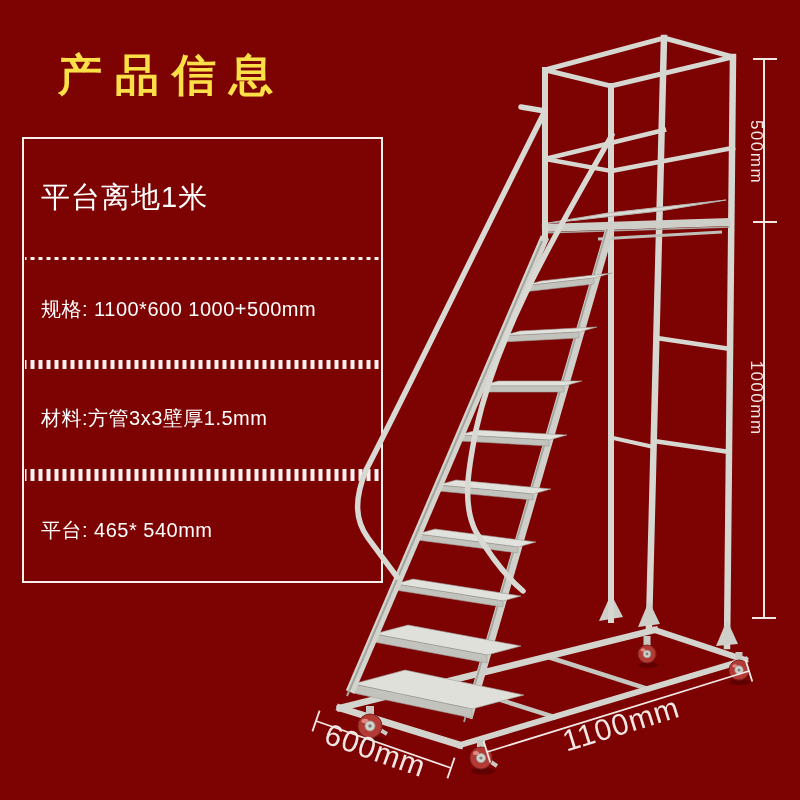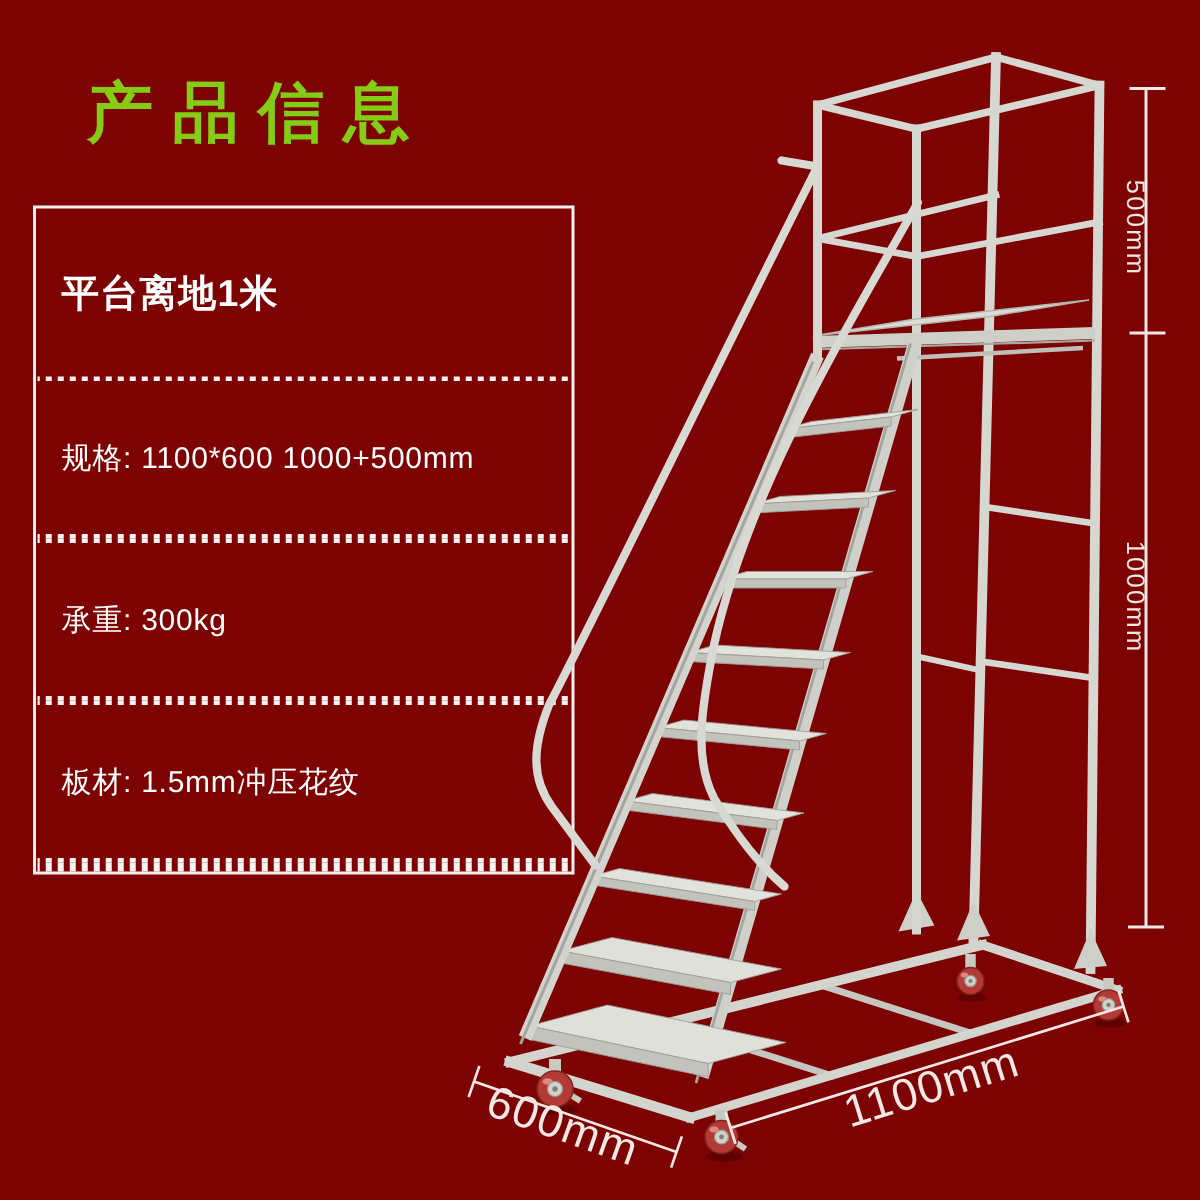--- a/index.html
+++ b/index.html
@@ -3,59 +3,59 @@
 <meta charset="utf-8">
 <style>
   html,body{margin:0;padding:0;}
   body{
     width:800px;height:800px;position:relative;overflow:hidden;
     background:#7d0202;
     font-family:"Liberation Sans","DejaVu Sans",sans-serif;
   }
   .page-title{
     position:absolute;left:58px;top:46px;
-    font-size:44px;font-weight:bold;color:#84cc16;
+    font-size:44px;font-weight:bold;color:#fde047;
     letter-spacing:13px;white-space:nowrap;
   }
   .spec-table{
     position:absolute;left:22px;top:137px;width:361px;height:446px;
     border:2px solid #f5f0ee;box-sizing:border-box;
     display:flex;flex-direction:column;
   }
   .spec-row{
     flex:1 1 auto;display:flex;align-items:center;
     padding-left:17px;color:#ffffff;font-size:20px;
     letter-spacing:0.5px;white-space:pre;
   }
-  .spec-row.header{flex:1.06 1 auto;font-size:25px;font-weight:bold;letter-spacing:1px;}
+  .spec-row.header{flex:1.06 1 auto;font-size:29px;font-weight:normal;letter-spacing:1px;}
   .sep{
     flex:0 0 3px;margin:0 1px;
     background-image:repeating-linear-gradient(to right,rgba(255,255,255,.95) 0 4px,transparent 4px 8px);
     background-size:8px 3px;background-repeat:repeat-x;background-position:center;
   }
   .photo-layer{position:absolute;left:0;top:0;pointer-events:none;}
 </style>
 </head>
 <body>
 
 <div class="page-title">产品信息</div>
 
 <div class="spec-table">
   <div class="spec-row header">平台离地1米</div>
   <div class="sep"></div>
   <div class="spec-row">规格: 1100*600 1000+500mm</div>
   <div class="sep"></div>
   <div class="sep"></div>
-  <div class="spec-row">承重: 300kg</div>
-  <div class="sep"></div>
-  <div class="sep"></div>
-  <div class="spec-row">板材: 1.5mm冲压花纹</div>
-  <div class="sep"></div>
-  <div class="sep"></div>
-  <div class="sep"></div>
+  <div class="sep"></div>
+  <div class="spec-row">材料:方管3x3壁厚1.5mm</div>
+  <div class="sep"></div>
+  <div class="sep"></div>
+  <div class="sep"></div>
+  <div class="sep"></div>
+  <div class="spec-row">平台: 465* 540mm</div>
 </div>
 
 <svg class="photo-layer" width="800" height="800" viewBox="0 0 800 800">
 
   <g stroke="#d7d7d2" stroke-linecap="square" fill="none">
     <line x1="664" y1="38" x2="649" y2="626" stroke-width="6.5"></line>
     <line x1="733" y1="57" x2="727" y2="646" stroke-width="6.5"></line>
     <line x1="664" y1="38" x2="733" y2="57" stroke-width="5"></line>
     <line x1="657" y1="338" x2="730" y2="349" stroke-width="4.5"></line>
     <line x1="654" y1="441" x2="729" y2="452" stroke-width="4.5"></line>

